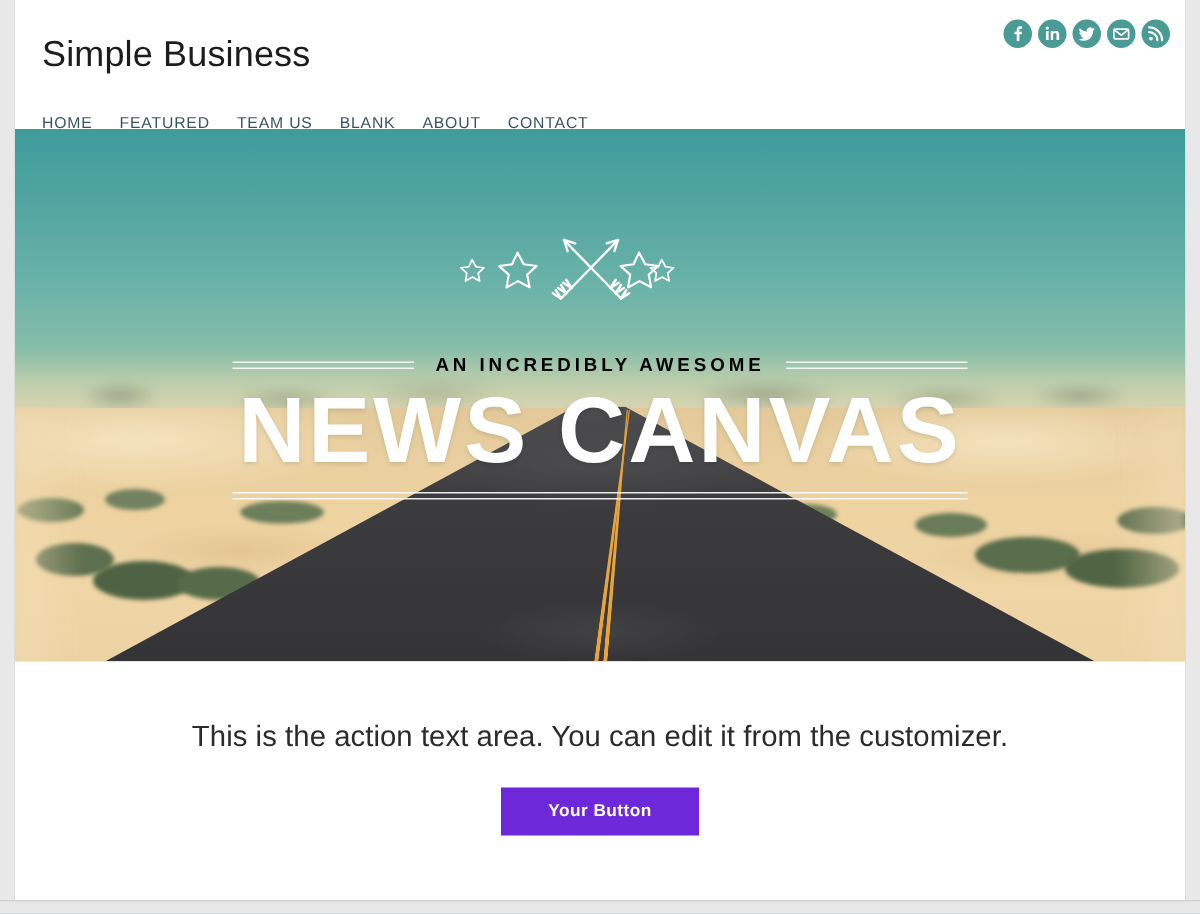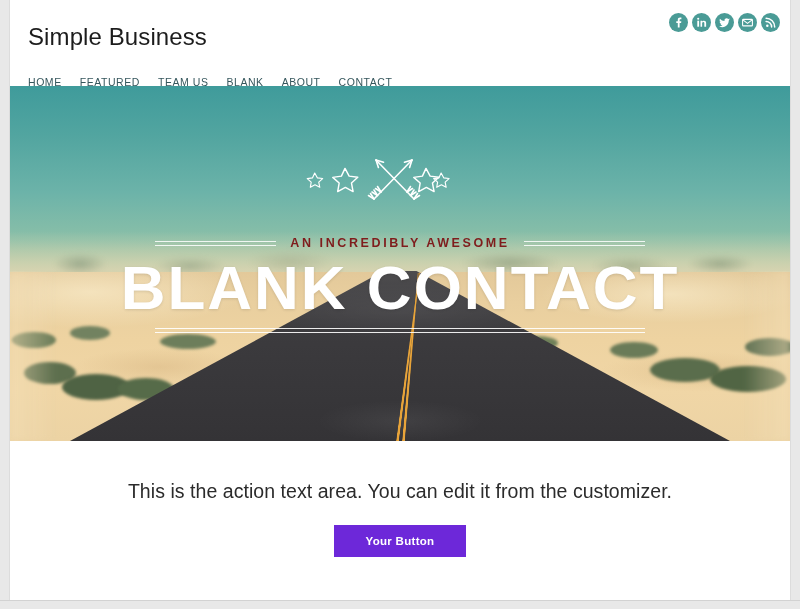--- a/index.html
+++ b/index.html
@@ -252,21 +252,21 @@
   }
   .tag-rule {
     flex: 1;
     height: 5px;
     border-top: 1px solid rgba(255,255,255,.85);
     border-bottom: 1px solid rgba(255,255,255,.85);
   }
   .tagline {
     font-size: 12.5px;
     letter-spacing: 2.6px;
-    color: #7f1d1d;
+    color: #000000;
     font-weight: 700;
     white-space: nowrap;
   }
 
   .hero-title {
     margin-top: 6px;
     font-size: 62px;
     line-height: 1.04;
     font-weight: 700;
     color: #ffffff;
@@ -438,21 +438,21 @@
           <path d="M107 38 L110.5 32.5"></path>
         </g>
       </svg>
 
       <div class="tagline-row">
         <div class="tag-rule"></div>
         <div class="tagline">AN INCREDIBLY AWESOME</div>
         <div class="tag-rule"></div>
       </div>
 
-      <h1 class="hero-title">BLANK CONTACT</h1>
+      <h1 class="hero-title">NEWS CANVAS</h1>
 
       <div class="title-rule"></div>
     </div>
   </section>
 
   <section class="action-area">
     <div class="action-text">This is the action text area. You can edit it from the customizer.</div>
     <button class="action-button">Your Button</button>
   </section>
 

